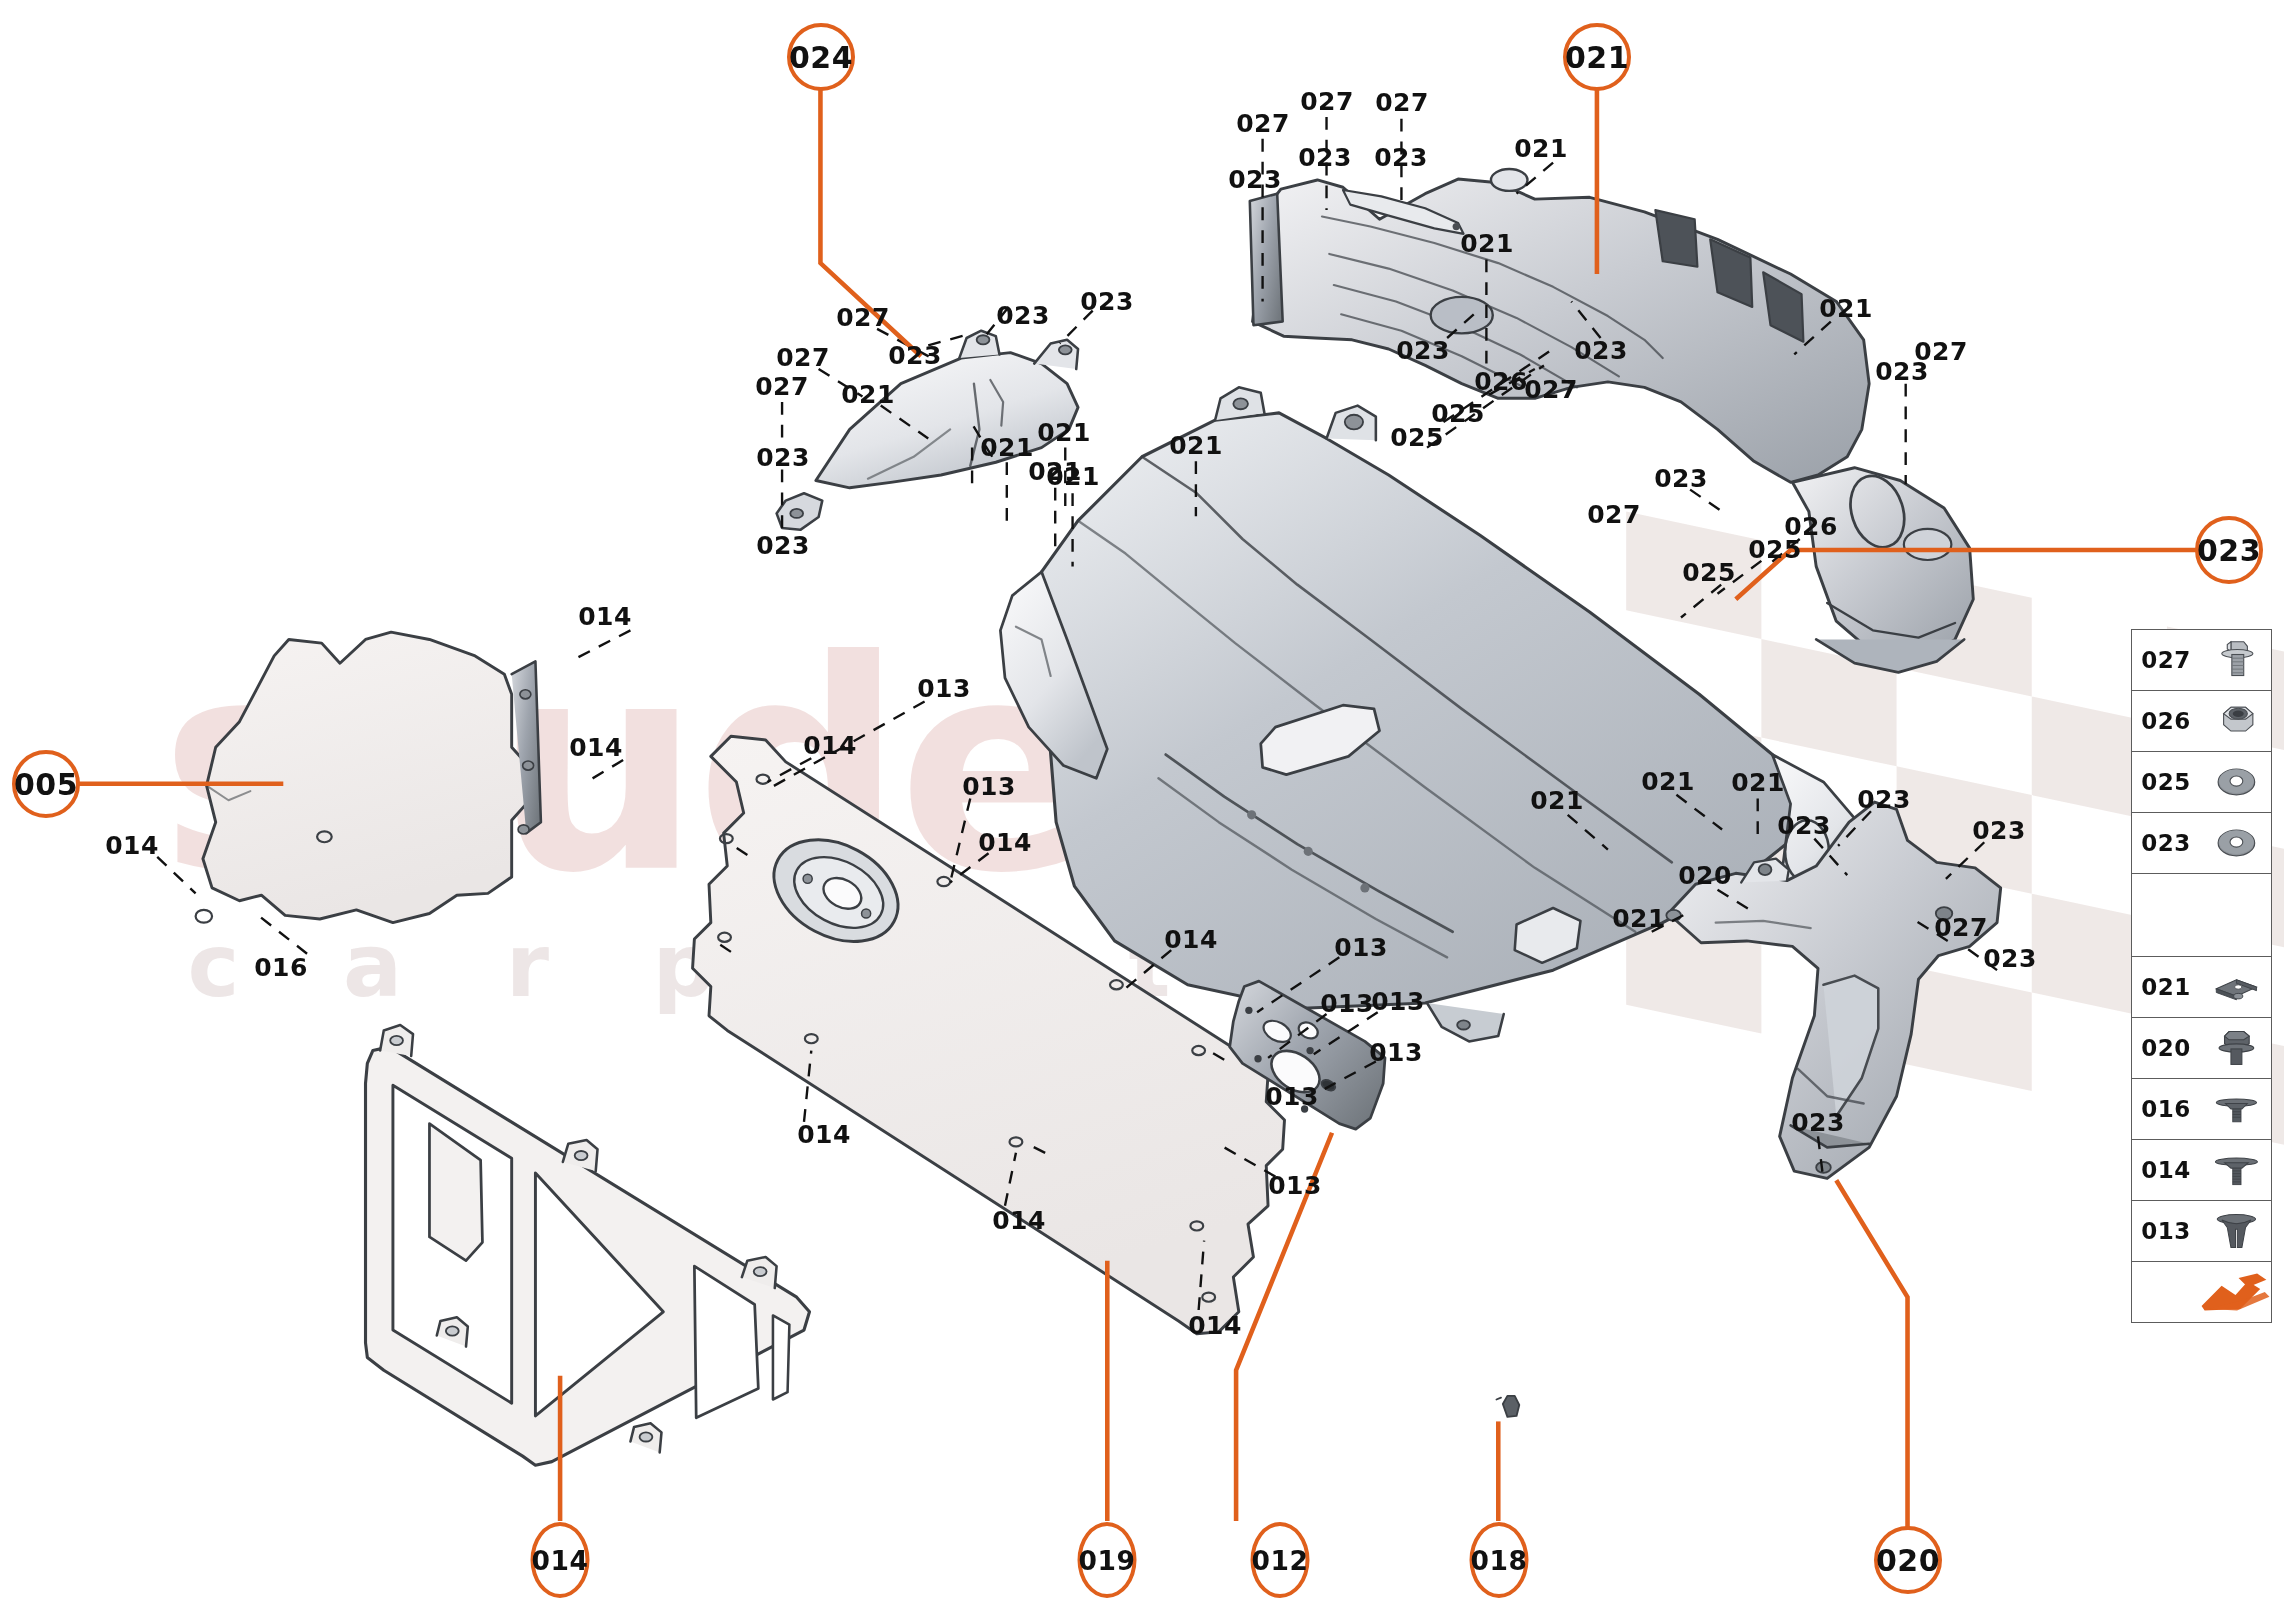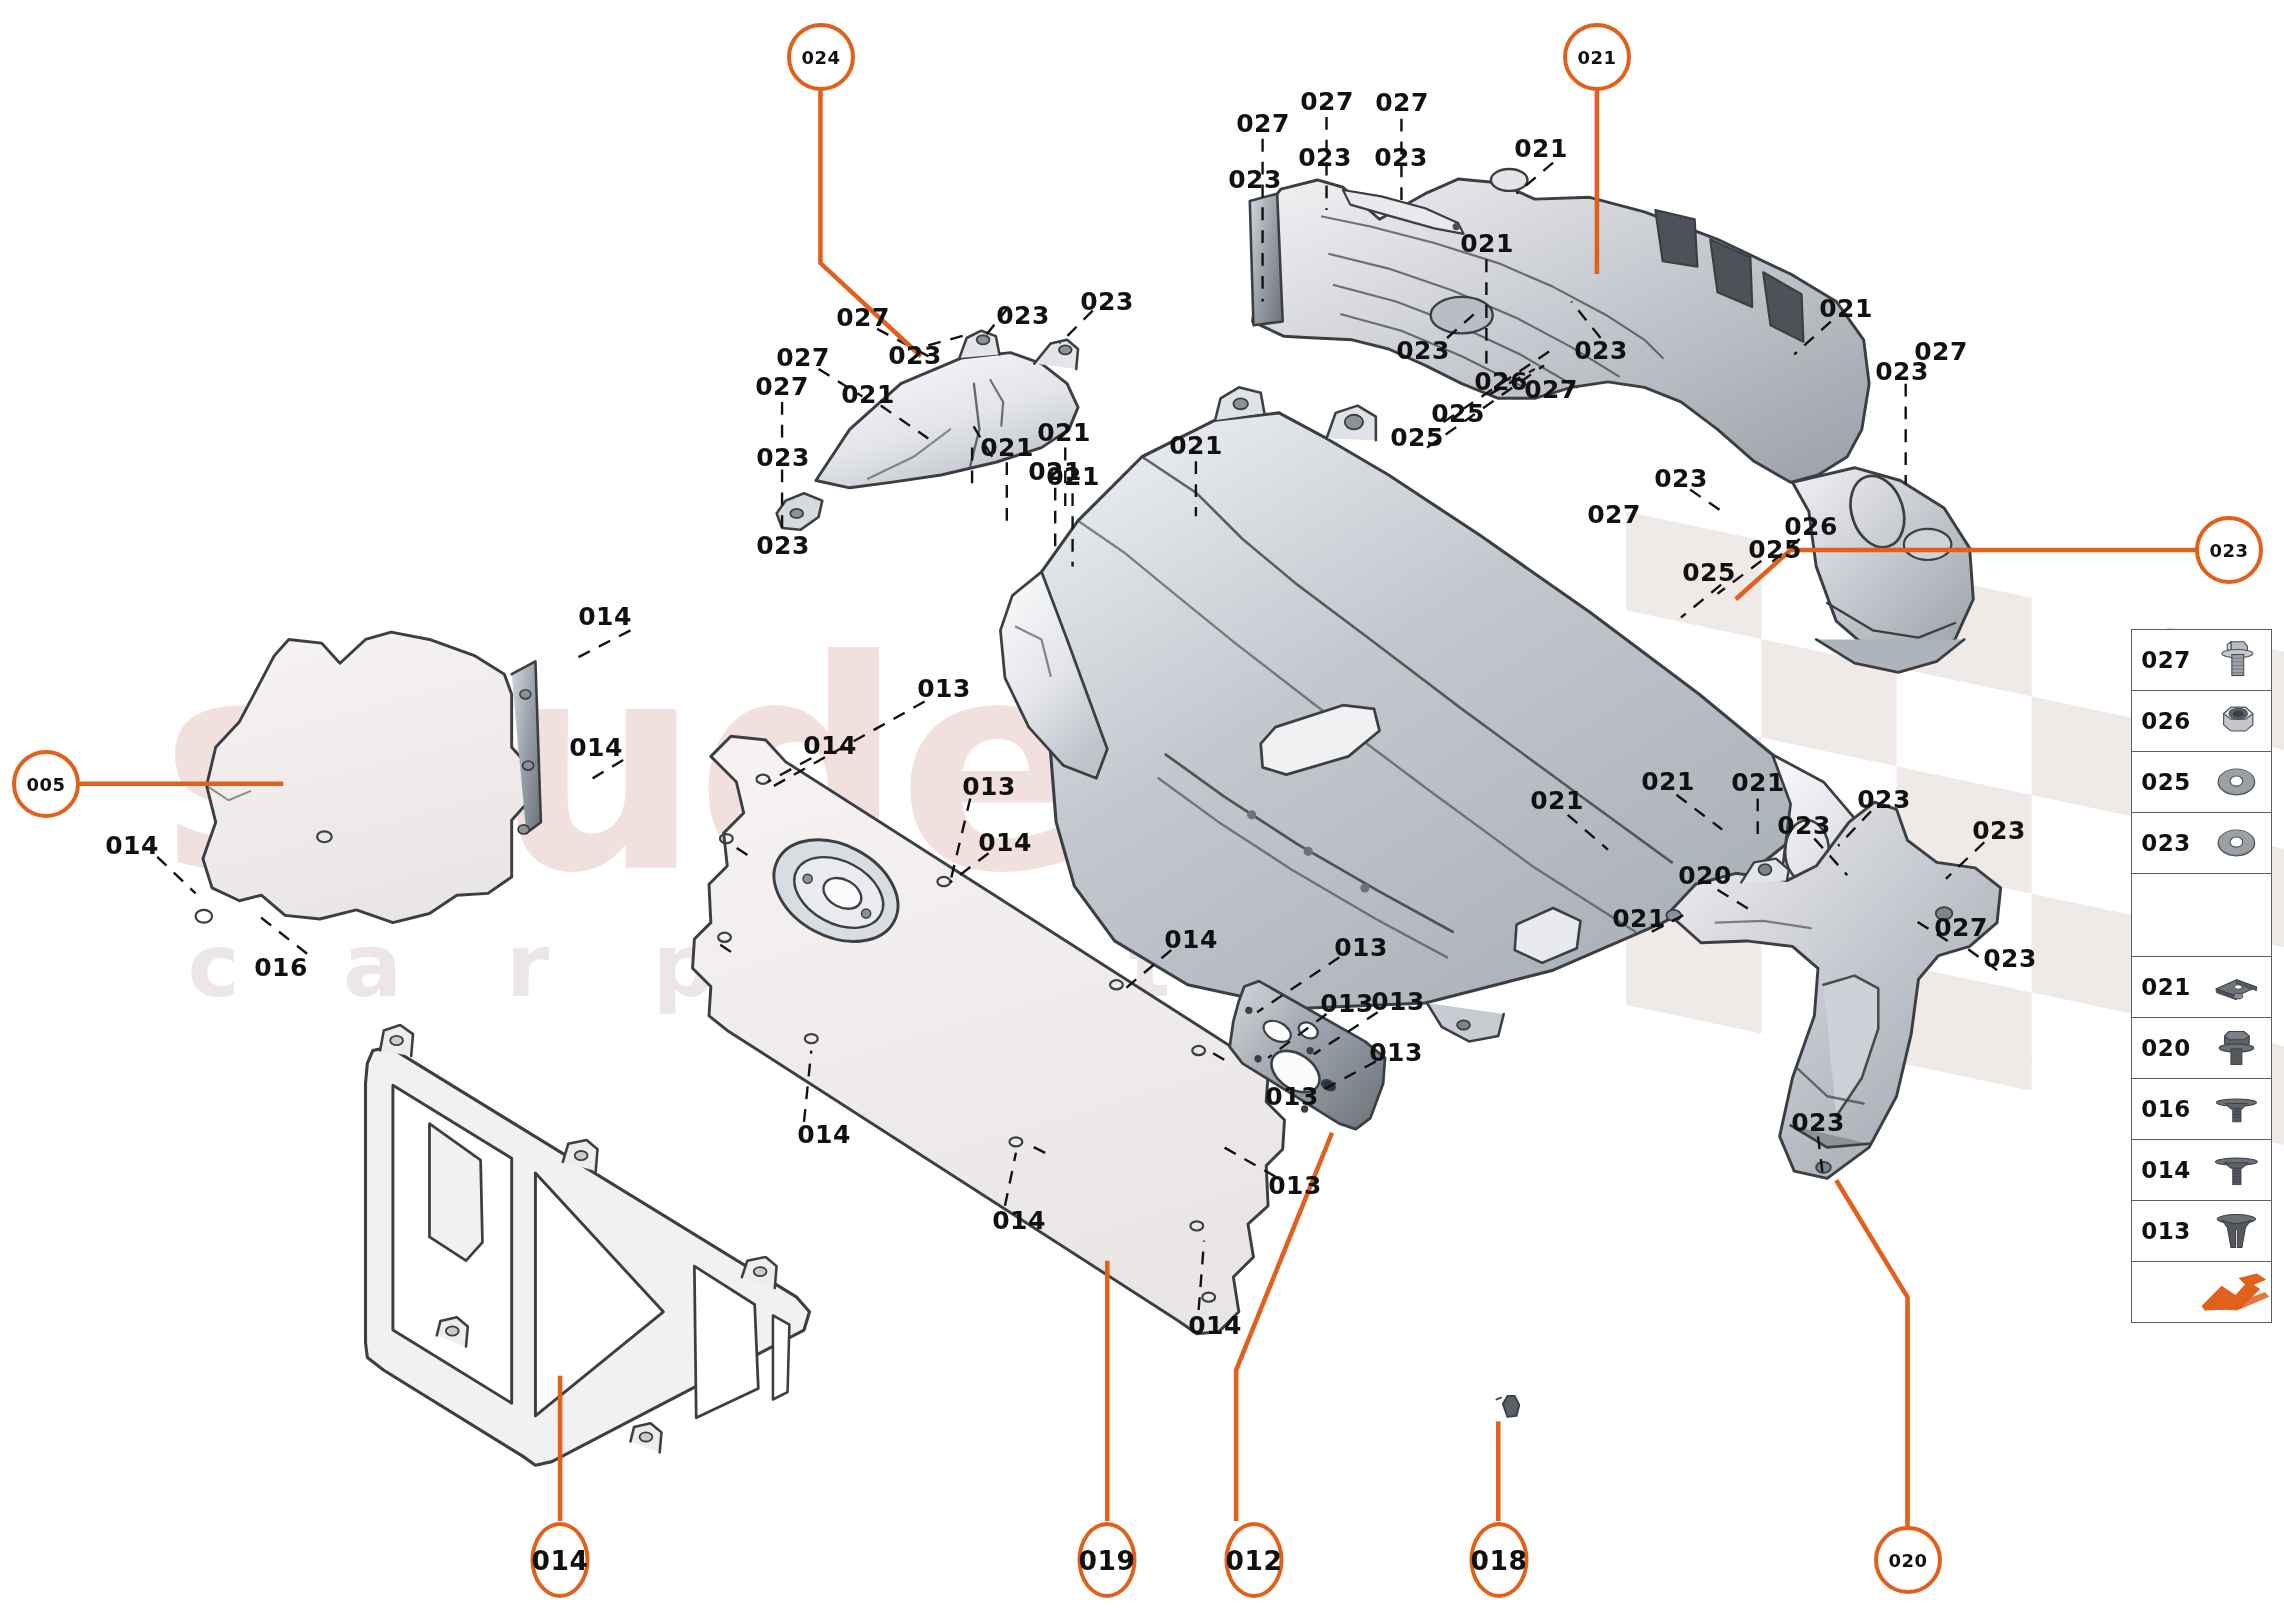--- a/index.html
+++ b/index.html
@@ -22,21 +22,21 @@
   .lbl{position:absolute;z-index:6;font-family:"DejaVu Sans","Liberation Sans",sans-serif;
        font-weight:700;font-size:25px;color:#111;white-space:nowrap;
        transform:translate(-50%,-50%);letter-spacing:0.5px;}
 
   
   .callout{position:absolute;z-index:7;width:60px;height:60px;border-radius:50%;
            border:4.6px solid #e0601c;background:#fff;
            display:flex;align-items:center;justify-content:center;
            transform:translate(-50%,-50%);}
   .callout span{font-family:"DejaVu Sans","Liberation Sans",sans-serif;
-                font-weight:700;font-size:18px;color:#111;letter-spacing:0.5px;}
+                font-weight:700;font-size:30px;color:#111;letter-spacing:0.5px;}
   .callout.ell{width:51px;height:68px;border-radius:50%/50%;}
   .callout.ell span{font-size:26.5px;}
 
   
   #legend{position:absolute;left:2131px;top:629px;width:139px;z-index:8;
           border:1.8px solid #5c5c5c;background:#fff;}
   .lrow{display:flex;align-items:center;height:60px;border-bottom:1.8px solid #5c5c5c;
         background:#fff;}
   .lrow:last-child{border-bottom:none;}
   .lrow.tall{height:82px;}
@@ -469,21 +469,21 @@
       </div>
       <div class="callout" style="left: 46px; top: 784px;">
         <span>005</span>
       </div>
       <div class="callout ell" style="left: 560px; top: 1560px;">
         <span>014</span>
       </div>
       <div class="callout ell" style="left: 1107px; top: 1560px;">
         <span>019</span>
       </div>
-      <div class="callout ell" style="left: 1254px; top: 1560px;">
+      <div class="callout ell" style="left: 1280px; top: 1560px;">
         <span>012</span>
       </div>
       <div class="callout ell" style="left: 1499px; top: 1560px;">
         <span>018</span>
       </div>
       <div class="callout" style="left: 1908px; top: 1560px;">
         <span>020</span>
       </div>
     </div>
 

